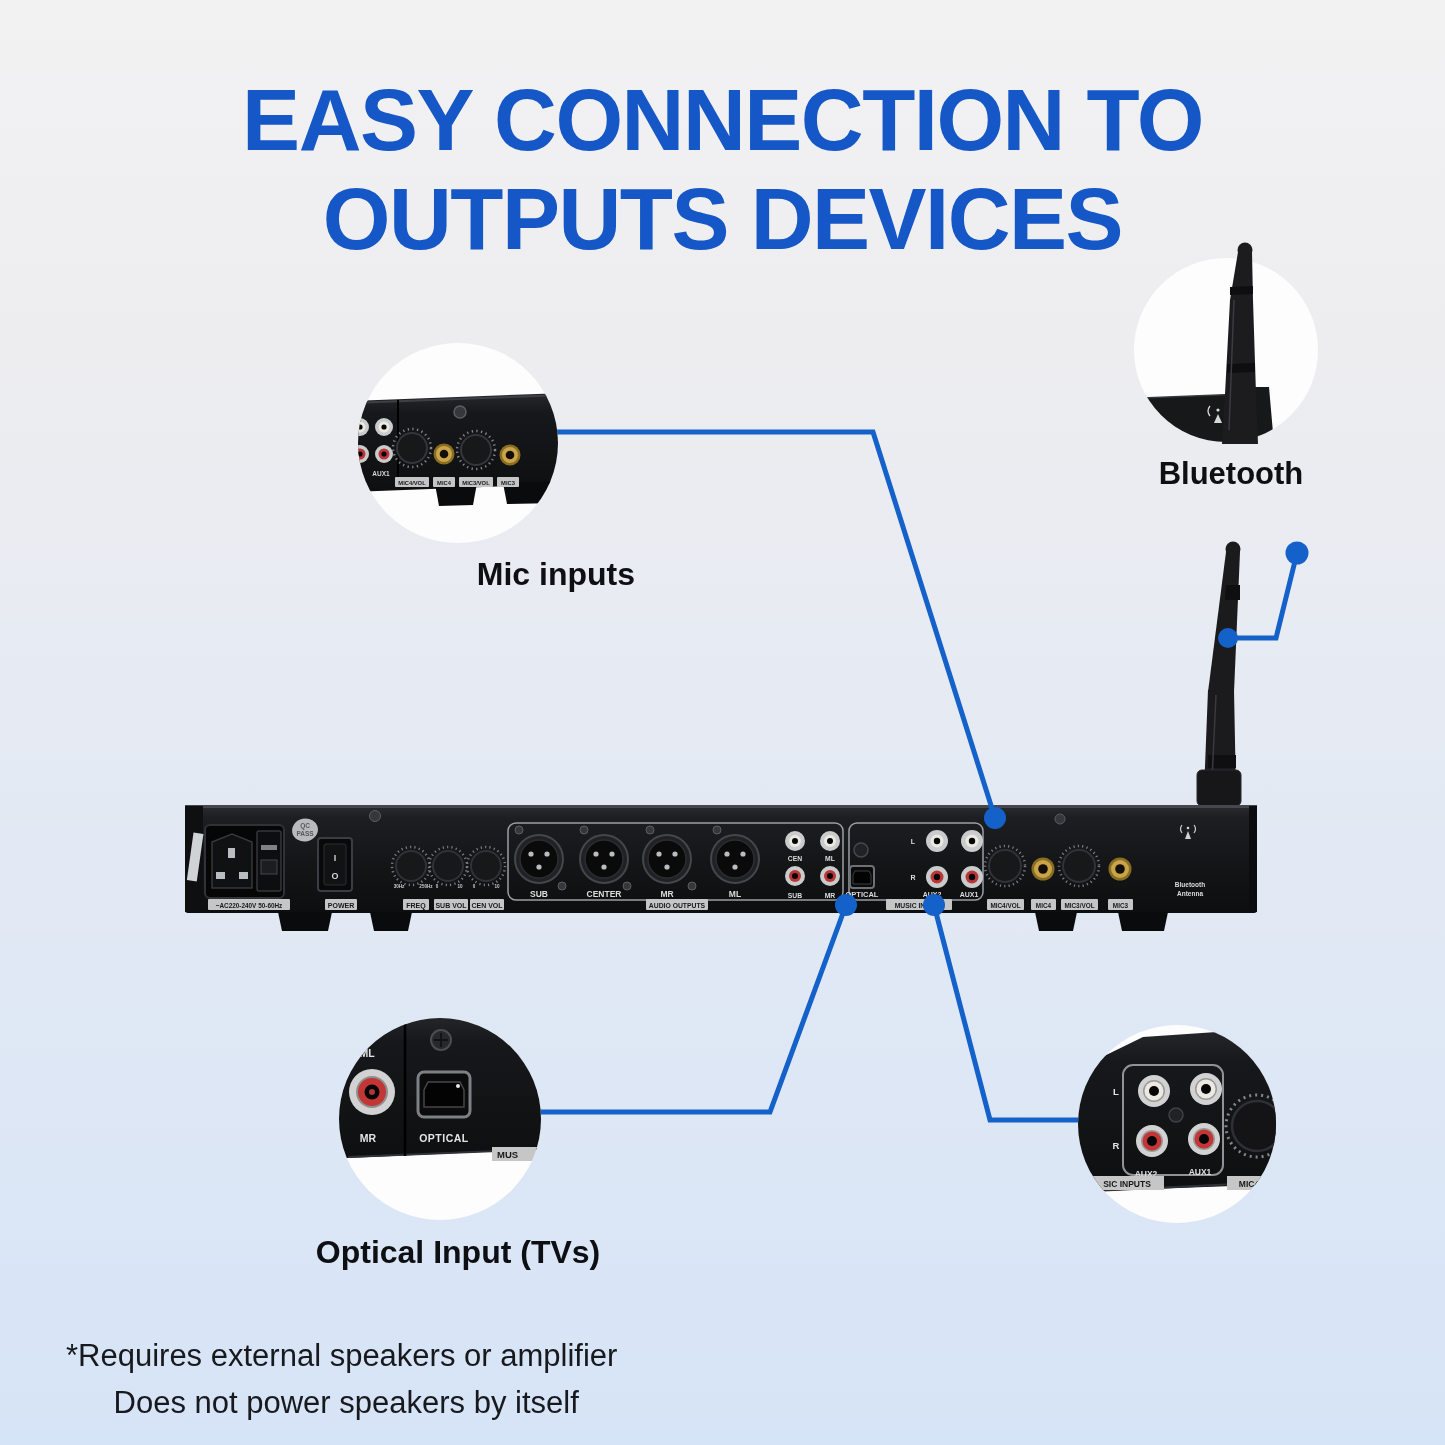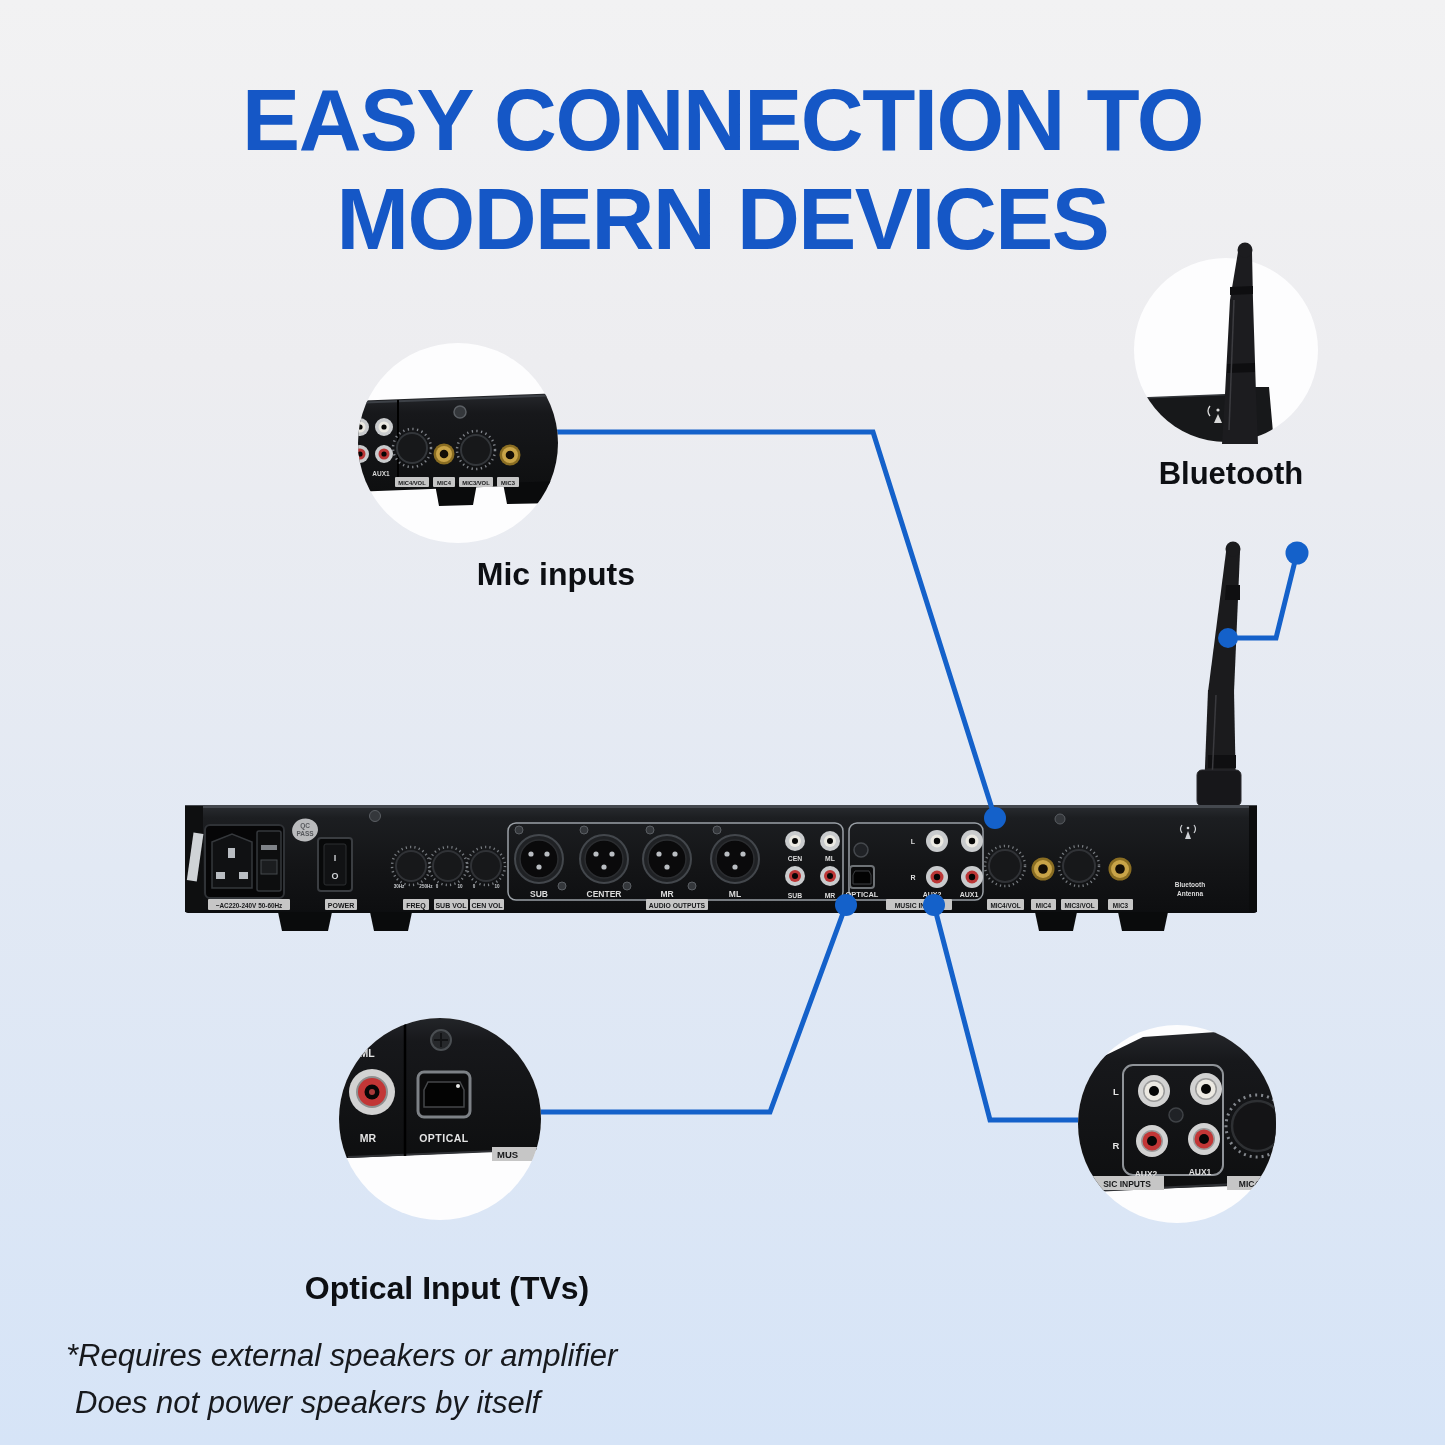--- a/index.html
+++ b/index.html
@@ -7,38 +7,38 @@
   #canvas{position:relative;width:1445px;height:1445px;overflow:hidden;
     background:linear-gradient(180deg,#f2f2f3 0%,#ededf0 25%,#e2e9f4 60%,#d6e4f7 100%);}
   .abs{position:absolute;}
   .title{left:0;top:70px;width:100%;text-align:center;color:#1557c6;
     font-weight:bold;font-size:87px;line-height:99px;letter-spacing:-1.5px;}
   .callout-label{font-weight:bold;color:#0d0f13;font-size:32px;text-align:center;}
   .lbl-mic{left:285px;top:556px;width:350px;text-align:right;}
   .lbl-bt{left:1056px;top:457px;width:350px;text-align:center;color:#0d0f13;}
   .lbl-bt .l1{font-weight:bold;font-size:31px;line-height:33px;}
   .lbl-bt .l2{font-weight:normal;font-size:28.5px;line-height:31px;}
-  .lbl-optical{left:247px;top:1234px;width:400px;margin-top:36px;}
+  .lbl-optical{left:258px;top:1234px;width:400px;}
   .lbl-rca{left:976px;top:1234px;width:400px;}
-  .footnote{left:66px;top:1332px;font-style:italic;font-size:31px;line-height:47px;color:#17191d;}
-  .footnote .f2{padding-left:9px;}
+  .footnote{left:66px;top:1332px;font-size:31px;line-height:47px;color:#17191d;}
+  .footnote .f2{padding-left:9px;text-align:center;}
   svg{display:block;}
   svg text{font-family:"Liberation Sans",sans-serif;}
   .strip{fill:#c6c6c6;}
   .strip-text{fill:#17181a;font-weight:bold;}
   .panel-text{fill:#dcdcdc;font-weight:bold;}
 </style>
 </head>
 <body>
 
 <div id="canvas">
 
   <div class="abs title">
     <div>EASY CONNECTION TO</div>
-    <div>MODERN DEVICES</div>
+    <div>OUTPUTS DEVICES</div>
   </div>
 
   <svg class="abs" style="left:180px;top:520px;" width="1085" height="440" viewBox="180 520 1085 440">
     <defs>
       <linearGradient id="gPanel" x1="0" y1="0" x2="0" y2="1">
         <stop offset="0" stop-color="#2a2d31"></stop>
           <stop offset="0.12" stop-color="#1c1e21"></stop>
         <stop offset="0.55" stop-color="#141517"></stop>
           <stop offset="1" stop-color="#0d0e10"></stop>
       </linearGradient>

